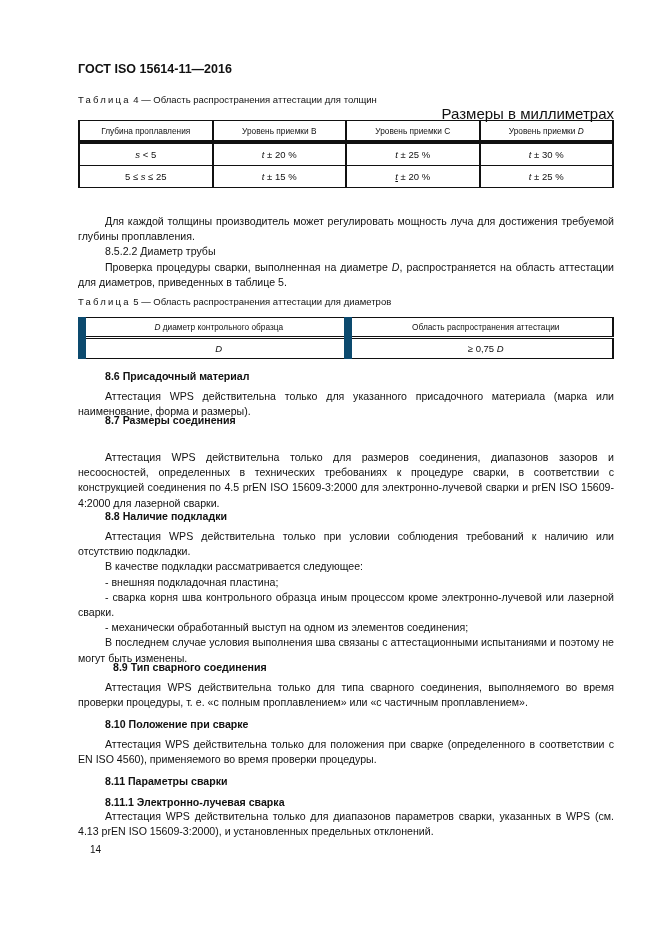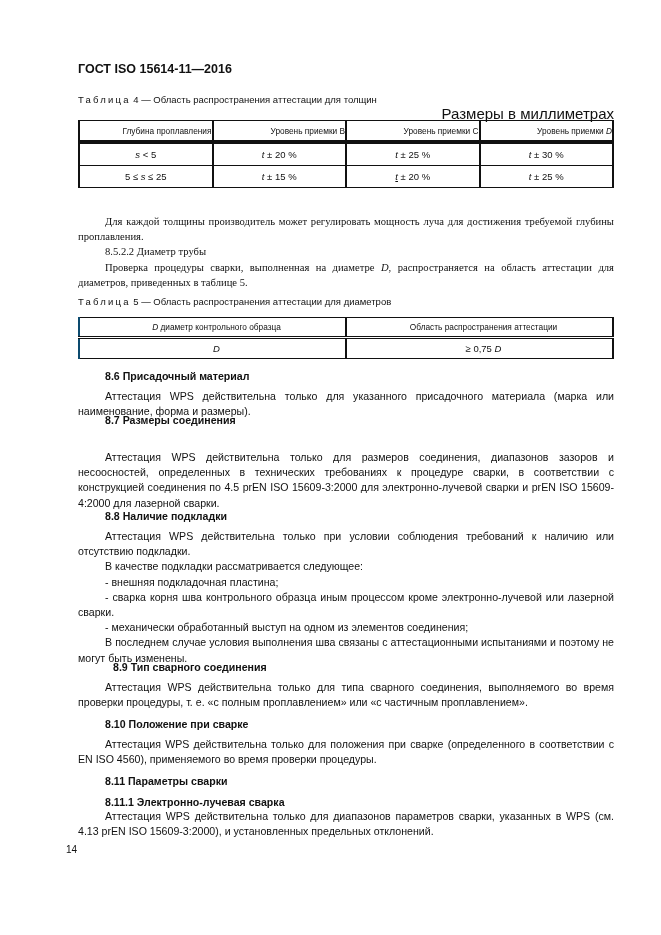--- a/index.html
+++ b/index.html
@@ -7,33 +7,33 @@
          font-family: "Liberation Sans", sans-serif; color: #111; }
   .abs { position: absolute; }
   .hdr { left: 78px; top: 62px; font-size: 12.5px; font-weight: bold; text-align: center; }
   .caption { font-size: 9.5px; }
   .caption .sp { letter-spacing: 2.2px; }
   .units { font-size: 15px; right: 47px; }
   table { border-collapse: collapse; position: absolute; table-layout: fixed; }
   td { text-align: center; font-size: 9.5px; padding: 0; border: 1px solid #111; }
   .t4 { left: 78px; top: 120px; width: 536px; border: 1.5px solid #111; }
   .t4 td { border-left: 2px solid #111; border-right: 2px solid #111; }
-  .t4 tr.head td { height: 19px; font-size: 8.3px; border-bottom: 4px solid #111; text-align: right; }
+  .t4 tr.head td { height: 19px; font-size: 8.3px; border-bottom: 4px solid #111; }
   .t4 tr.row td { height: 21px; border-bottom: 1.5px solid #111; }
   .t5 { left: 78px; top: 317px; width: 536px; border: 1.5px solid #111; }
-  .t5 td { border-left: 2px solid #0c4a6e; border-right: 2px solid #111; padding-left: 8px; }
+  .t5 td { border-left: 8px solid #0c4a6e; border-right: 2px solid #111; padding-left: 8px; }
   .t5 tr.head td { height: 18px; font-size: 8.3px; border-bottom: 3px double #111; }
   .t5 tr.row td { height: 19px; }
   .it { font-style: italic; }
   .u { text-decoration: underline; }
   .para { left: 78px; width: 536px; font-size: 10.6px; line-height: 15.2px;
           text-align: justify; }
   .para p { margin: 0; text-indent: 27px; }
   .h { font-weight: bold; font-size: 10.6px; left: 105px; }
-  .pnum { left: 66px; font-size: 10px; }
+  .pnum { left: 90px; font-size: 10px; }
 </style>
 </head>
 <body>
 
 <div class="abs hdr">ГОСТ ISO 15614-11—2016</div>
 
 <div class="abs caption" style="left:78px; top:94px;"><span class="sp">Таблица</span><span> 4 — Область распространения аттестации для толщин</span></div>
 <div class="abs units" style="top:105px;">Размеры в миллиметрах</div>
 
 <table class="t4">
@@ -52,21 +52,21 @@
   </tr>
   <tr class="row">
     <td><span>5 ≤ </span><span class="it">s</span><span> ≤ 25</span></td>
     <td><span class="it">t</span><span> ± 15 %</span></td>
     <td><span class="it u">t</span><span> ± 20 %</span></td>
     <td><span class="it">t</span><span> ± 25 %</span></td>
   </tr>
 </tbody>
   </table>
 
-<div class="abs para" style="top:214px;font-family:Liberation Serif, serif;">
+<div class="abs para" style="top:214px;">
   <p>Для каждой толщины производитель может регулировать мощность луча для достижения требуемой глубины проплавления.</p>
   <p>8.5.2.2 Диаметр трубы</p>
   <p><span>Проверка процедуры сварки, выполненная на диаметре </span><span class="it">D</span><span>, распространяется на область аттестации для диаметров, приведенных в таблице 5.</span></p>
 </div>
 
 <div class="abs caption" style="left:78px; top:296px;"><span class="sp">Таблица</span><span> 5 — Область распространения аттестации для диаметров</span></div>
 
 <table class="t5">
   <tbody>
       <tr class="head">

